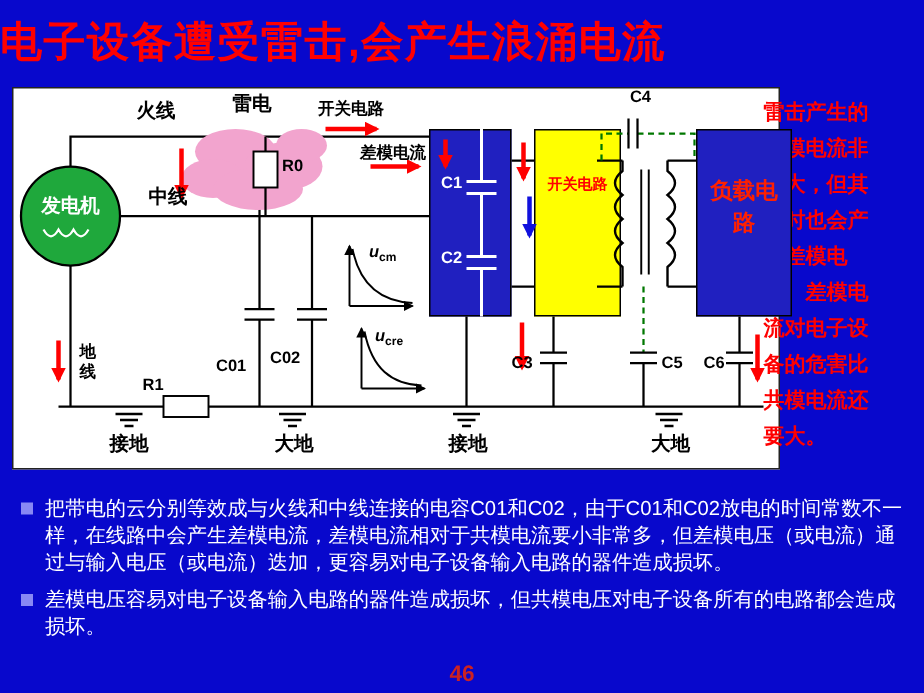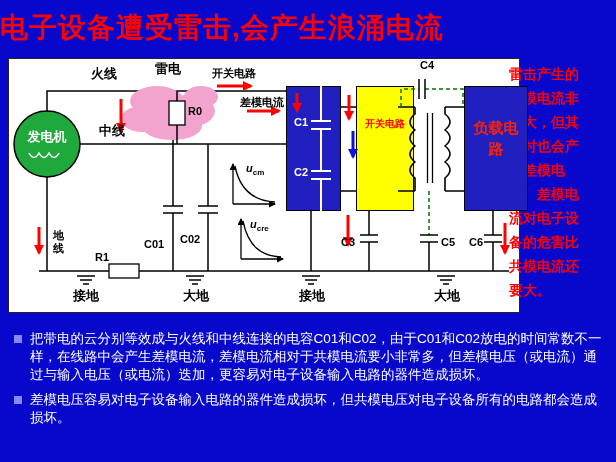--- a/index.html
+++ b/index.html
@@ -207,13 +207,14 @@
     <div class="bullet-row">
       <span class="bullet-sq"></span>
       <span>把带电的云分别等效成与火线和中线连接的电容C01和C02，由于C01和C02放电的时间常数不一样，在线路中会产生差模电流，差模电流相对于共模电流要小非常多，但差模电压（或电流）通过与输入电压（或电流）迭加，更容易对电子设备输入电路的器件造成损坏。</span>
     </div>
     <div class="bullet-row">
       <span class="bullet-sq"></span>
       <span>差模电压容易对电子设备输入电路的器件造成损坏，但共模电压对电子设备所有的电路都会造成损坏。</span>
     </div>
   </div>
 
+  <div class="pagenum">46</div>
 </div>
 
 </body></html>

